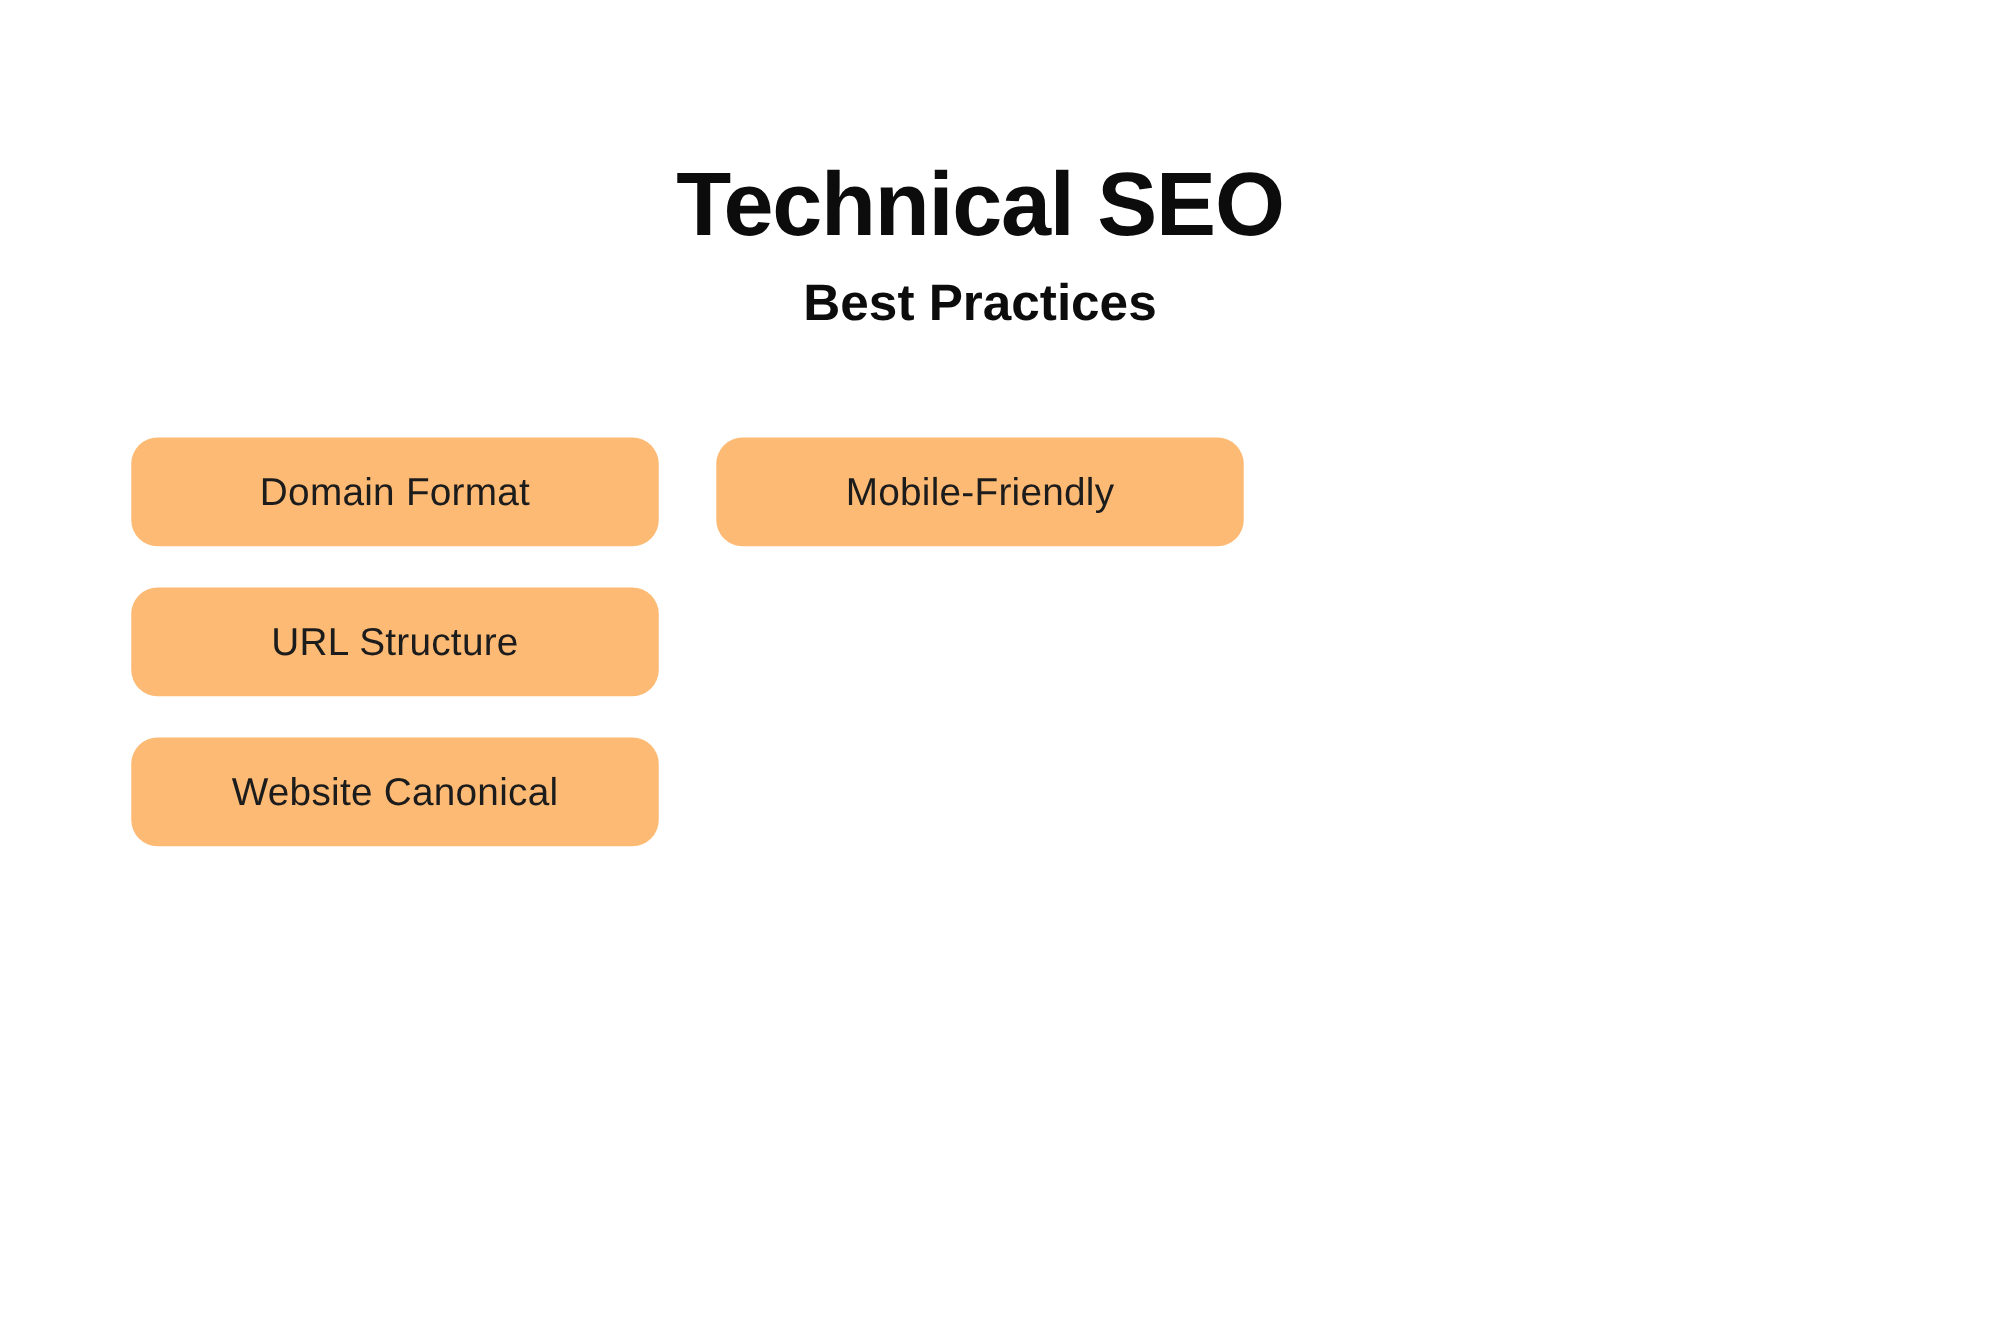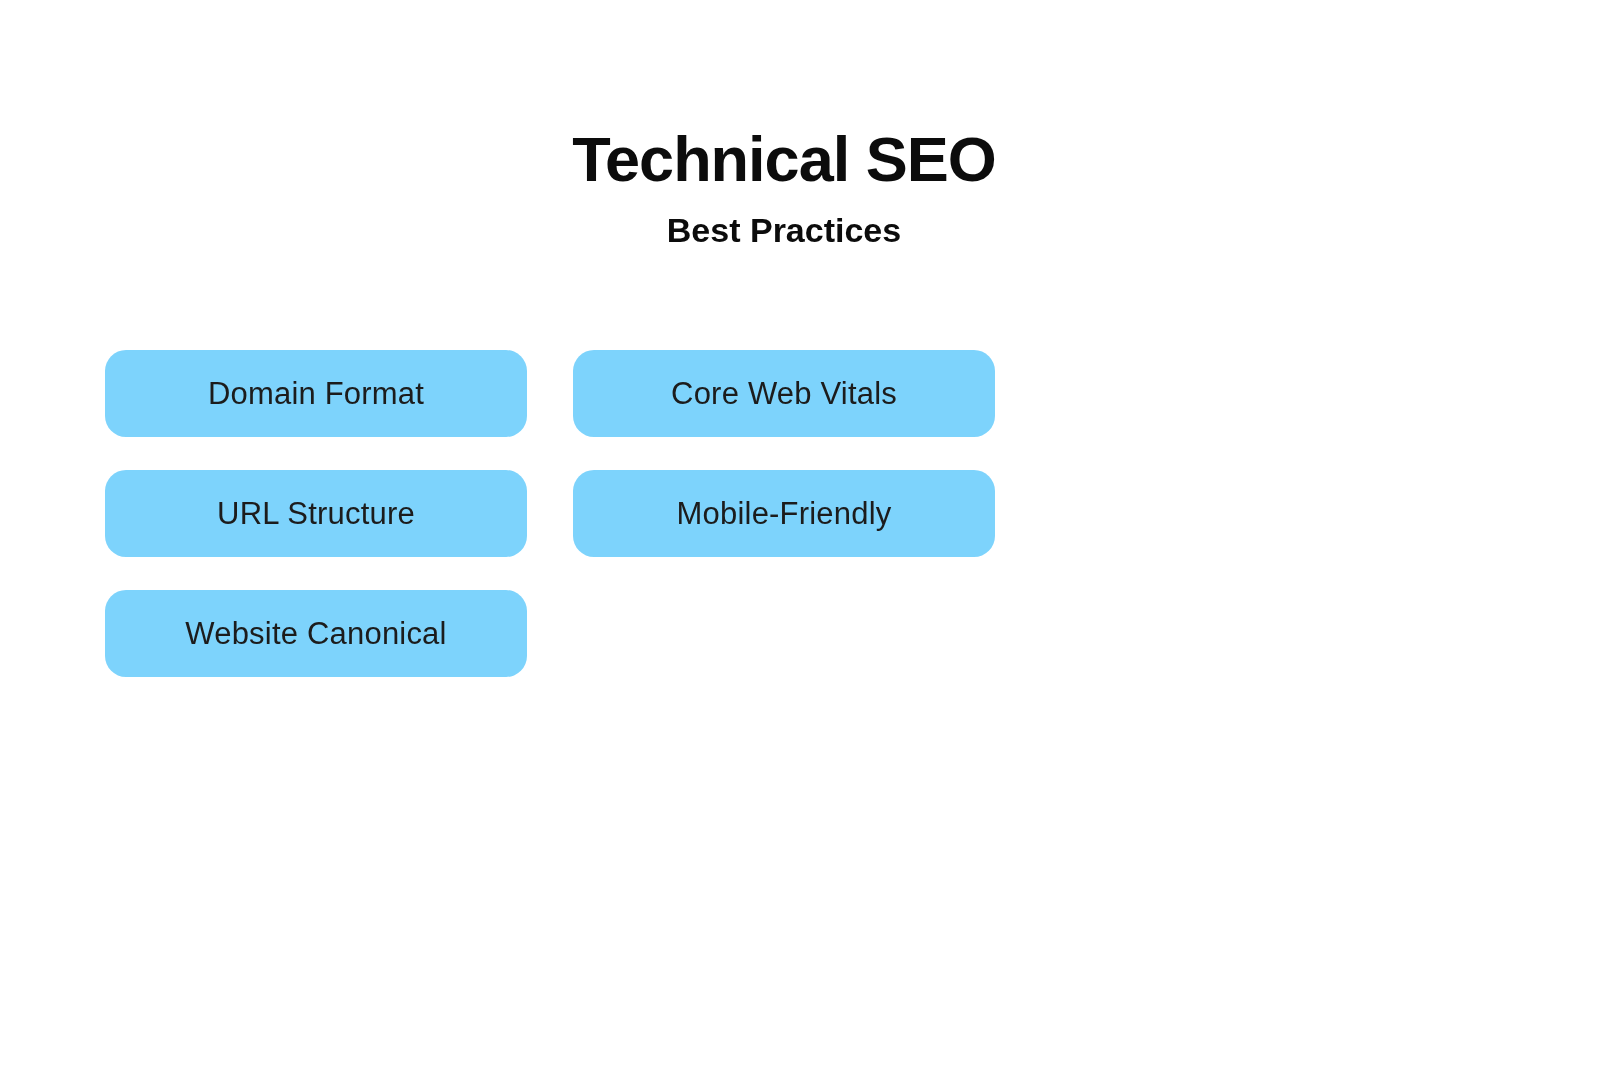--- a/index.html
+++ b/index.html
@@ -16,49 +16,49 @@
   }
   .header {
     position: absolute;
     left: 105px;
     top: 128px;
     width: 1358px;
     text-align: center;
     color: #0c0c0c;
   }
   .title {
-    font-size: 63px;
+    font-size: 72px;
     line-height: 1.0;
     font-weight: 800;
     letter-spacing: -1px;
     margin: 0;
   }
   .subtitle {
-    font-size: 34px;
+    font-size: 41px;
     line-height: 1.0;
     font-weight: 700;
     margin: 22px 0 0 0;
   }
   .grid {
     position: absolute;
     left: 105px;
     top: 350px;
     width: 1358px;
     display: flex;
     gap: 46px;
   }
   .col {
     display: flex;
     flex-direction: column;
     gap: 33px;
     width: 422px;
   }
   .box {
     height: 87px;
-    background: #7dd3fc;
+    background: #fdba74;
     border-radius: 21px;
     display: flex;
     align-items: center;
     justify-content: center;
     font-size: 31px;
     color: #1c1c1c;
     letter-spacing: 0.2px;
   }
 </style>
 </head>
@@ -69,16 +69,15 @@
   <h2 class="subtitle">Best Practices</h2>
 </div>
 
 <div class="grid">
   <div class="col">
     <div class="box">Domain Format</div>
     <div class="box">URL Structure</div>
     <div class="box">Website Canonical</div>
   </div>
   <div class="col">
-    <div class="box">Core Web Vitals</div>
     <div class="box">Mobile-Friendly</div>
   </div>
 </div>
 
 </body></html>

